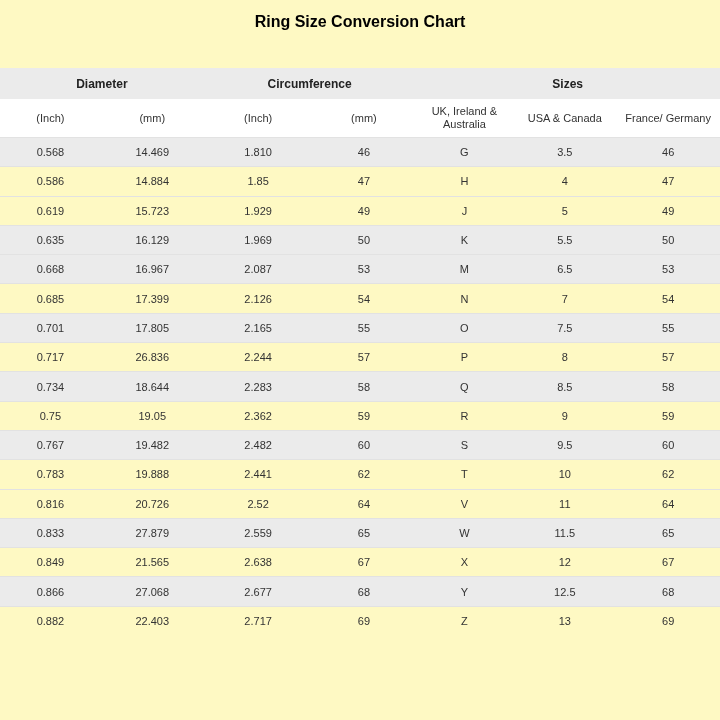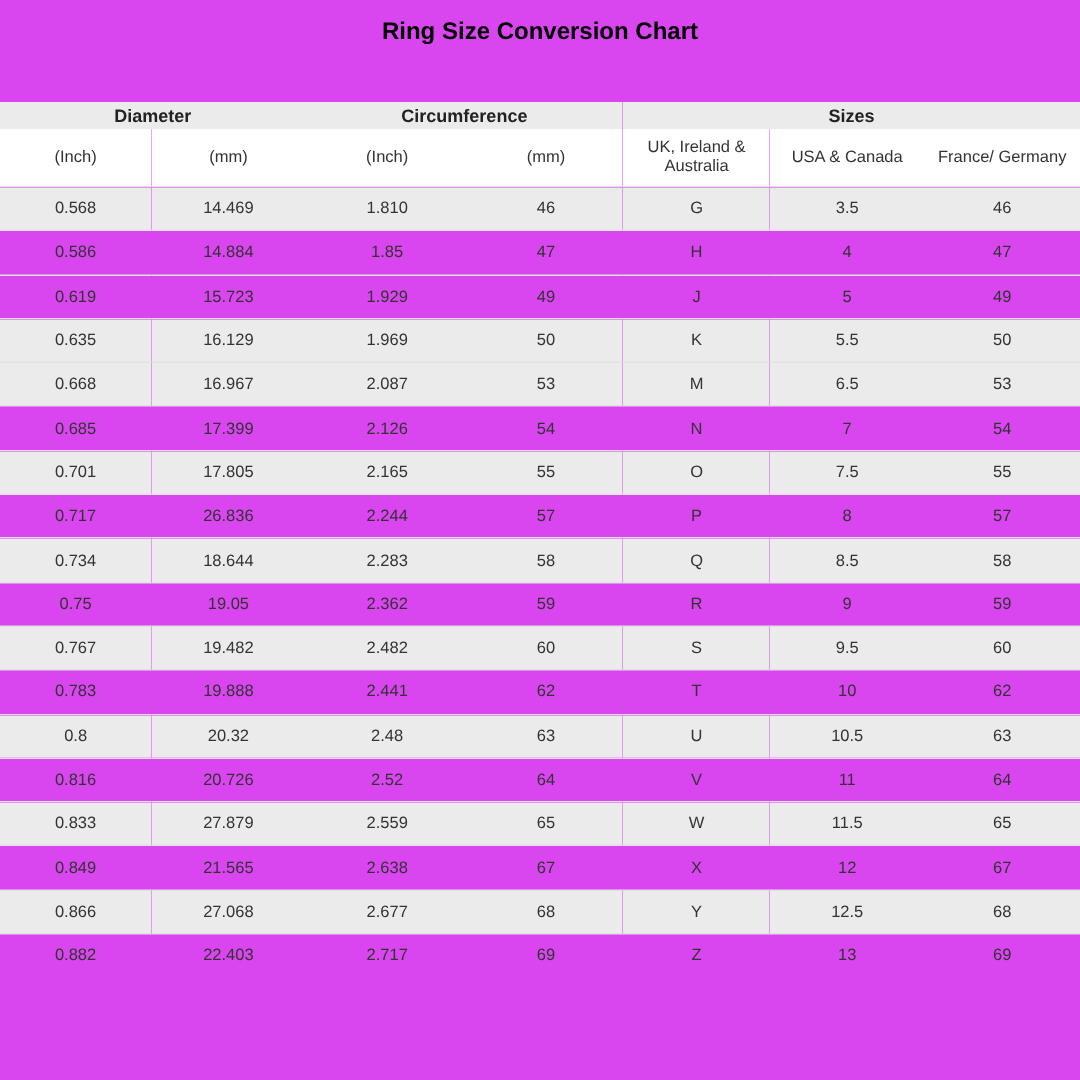--- a/index.html
+++ b/index.html
@@ -5,21 +5,21 @@
   html, body {
     margin: 0;
     padding: 0;
     background: #ffffff;
     font-family: "Liberation Sans", sans-serif;
     color: #333333;
   }
   .page {
     width: 720px;
     height: 720px;
-    background: #d946ef;
+    background: #fef9c3;
     overflow: hidden;
     position: relative;
   }
   .title {
     margin: 0;
     padding-top: 12px;
     text-align: center;
     font-size: 16px;
     line-height: 20px;
     font-weight: bold;
@@ -41,21 +41,21 @@
   col.c7 { width: 14.4%; }
   th, td {
     text-align: center;
     vertical-align: middle;
     padding: 0 6px;
     font-weight: normal;
     overflow: hidden;
   }
   tr.group-header-row th {
     background: #ebebeb;
-    height: 18px;
+    height: 31px;
     font-weight: bold;
     font-size: 12px;
     color: #222222;
   }
   tr.sub-header-row th {
     background: #ffffff;
     height: 38px;
     font-size: 11px;
     line-height: 13px;
     color: #333333;
@@ -204,29 +204,20 @@
         </tr>
         <tr>
           <td>0.783</td>
           <td>19.888</td>
           <td>2.441</td>
           <td>62</td>
           <td>T</td>
           <td>10</td>
           <td>62</td>
         </tr>
-        <tr class="stripe">
-          <td>0.8</td>
-          <td>20.32</td>
-          <td>2.48</td>
-          <td>63</td>
-          <td>U</td>
-          <td>10.5</td>
-          <td>63</td>
-        </tr>
         <tr>
           <td>0.816</td>
           <td>20.726</td>
           <td>2.52</td>
           <td>64</td>
           <td>V</td>
           <td>11</td>
           <td>64</td>
         </tr>
         <tr class="stripe">

